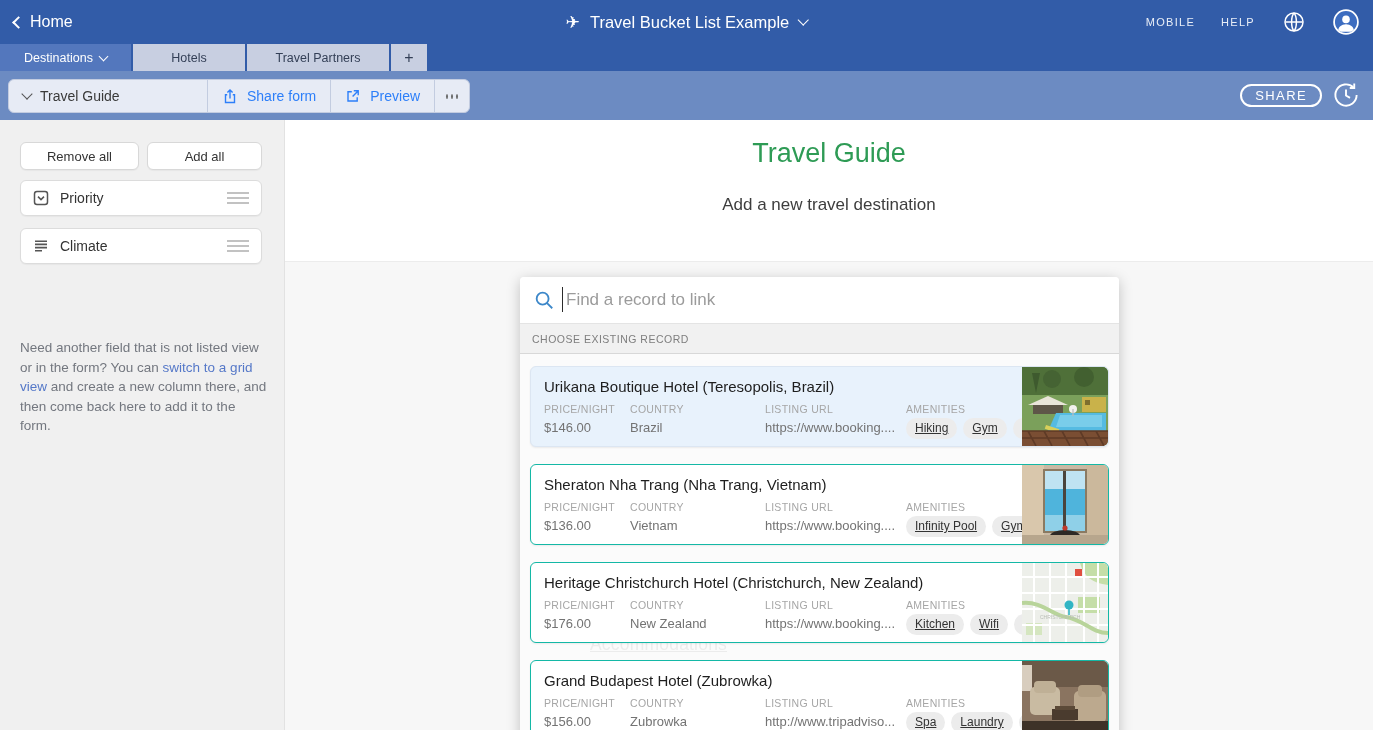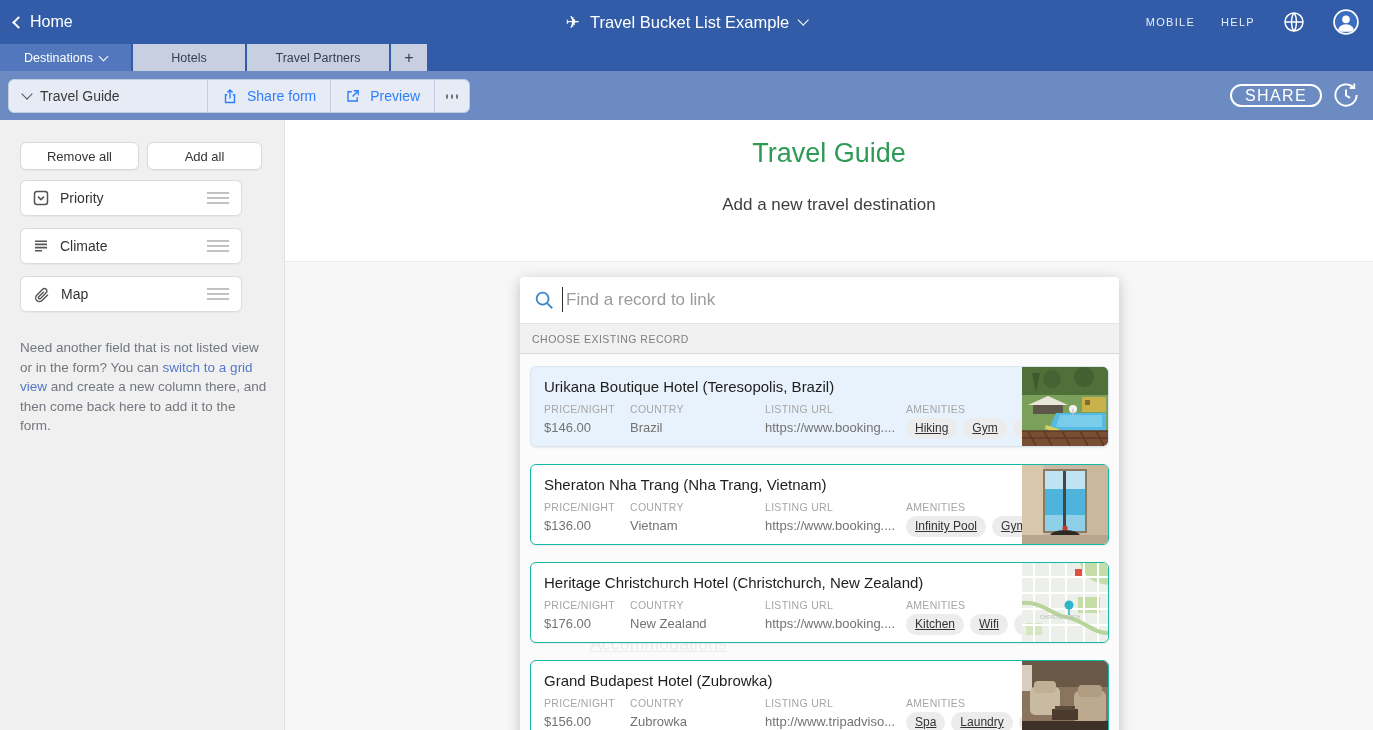--- a/index.html
+++ b/index.html
@@ -29,30 +29,30 @@
   
   .toolbar { position:absolute; left:0; top:71px; width:100%; height:49px; background:#6C8BC2; }
   .tgroup { position:absolute; left:8px; top:8px; height:34px; background:#E7EBF5; border:1px solid #C3CCE0; border-radius:6px; display:flex; align-items:stretch; overflow:hidden; }
   .tsec { display:flex; align-items:center; gap:9px; padding:0 14px; border-right:1px solid #C3CCE0; cursor:pointer; }
   .tsec:last-child { border-right:none; }
   .sec-view { width:199px; font-size:14px; color:#3A3A3A; }
   .chev-down-g { width:8px; height:8px; border-right:1.7px solid #555; border-bottom:1.7px solid #555; transform:rotate(45deg); margin-top:-4px; }
   .sec-blue { color:#2D7FF9; font-size:14px; }
   .sec-ooo { width:34px; justify-content:center; gap:3px; }
   .ooo-dot { width:5px; height:5px; border:1.2px solid #6B6B6B; border-radius:50%; }
-  .share-pill { position:absolute; right:51px; top:13px; height:23px; padding:0 13px; border:2px solid #fff; border-radius:12px; color:#fff; font-size:16px; letter-spacing:1.4px; display:flex; align-items:center; cursor:pointer; }
+  .share-pill { position:absolute; right:51px; top:13px; height:23px; padding:0 13px; border:2px solid #fff; border-radius:12px; color:#fff; font-size:13px; letter-spacing:1.4px; display:flex; align-items:center; cursor:pointer; }
   .history { position:absolute; right:12px; top:9px; cursor:pointer; }
 
   
   .content { position:absolute; left:0; top:120px; width:100%; bottom:0; display:flex; }
   .sidebar { width:285px; background:#F0F0F0; border-right:1px solid #E2E2E2; position:relative; flex:none; }
   .sb-btnrow { position:absolute; left:20px; top:22px; display:flex; gap:8px; }
   .sb-btn { height:28px; background:#fff; border:1px solid #D8D8D8; border-radius:6px; font-size:13px; color:#333; display:flex; align-items:center; justify-content:center; cursor:pointer; box-shadow:0 1px 1px rgba(0,0,0,.04); }
   .sb-btn.remove { width:119px; } .sb-btn.add { width:115px; }
-  .fieldcard { position:absolute; left:20px; width:222px; height:36px; background:#fff; border:1px solid #DCDCDC; border-radius:6px; display:flex; align-items:center; padding:0 12px; gap:11px; cursor:grab; box-shadow:0 1px 1px rgba(0,0,0,.04); }
+  .fieldcard { position:absolute; left:20px; width:242px; height:36px; background:#fff; border:1px solid #DCDCDC; border-radius:6px; display:flex; align-items:center; padding:0 12px; gap:11px; cursor:grab; box-shadow:0 1px 1px rgba(0,0,0,.04); }
   .fc-1 { top:60px; } .fc-2 { top:108px; } .fc-3 { top:156px; }
   .fieldcard .flbl { font-size:14px; color:#333; flex:1; }
   .handle { display:flex; flex-direction:column; gap:3px; cursor:grab; }
   .handle i { display:block; width:22px; height:2px; background:#C2C2C2; }
   .sb-note { position:absolute; left:20px; top:218px; width:248px; font-size:13.5px; line-height:19.5px; color:#73777F; }
   .sb-note .lnk { color:#5578C8; cursor:pointer; }
 
   
   .main { position:relative; flex:1; }
   .form-head { position:absolute; left:0; top:0; right:0; height:142px; background:#fff; border-bottom:1px solid #ECECEC; text-align:center; }
@@ -208,31 +208,20 @@
             <path d="M2 3.2h12M2 6.4h12M2 9.6h12M2 12.8h7"></path>
           </svg>
         <span class="flbl">Climate</span>
         <span class="handle">
             <i></i>
             <i></i>
             <i></i>
           </span>
       </div>
 
-      <div class="fieldcard fc-3">
-        <svg class="lineic" width="17" height="17" viewBox="0 0 24 24" fill="none" stroke="#555" stroke-width="2">
-            <path d="M21 12.3l-8.2 8.2a5.3 5.3 0 0 1-7.5-7.5L13.6 4.7a3.5 3.5 0 0 1 5 5l-8.3 8.2a1.8 1.8 0 0 1-2.5-2.5L15.3 8"></path>
-          </svg>
-        <span class="flbl">Map</span>
-        <span class="handle">
-            <i></i>
-            <i></i>
-            <i></i>
-          </span>
-      </div>
 
       <p class="sb-note"><span>Need another field that is not listed view or in the form? You can </span><span class="lnk">switch to a grid view</span><span> and create a new column there, and then come back here to add it to the form.</span></p>
     </aside>
 
     <main class="main">
       <div class="form-head">
         <h1 class="form-title">Travel Guide</h1>
         <div class="form-sub">Add a new travel destination</div>
       </div>
 

